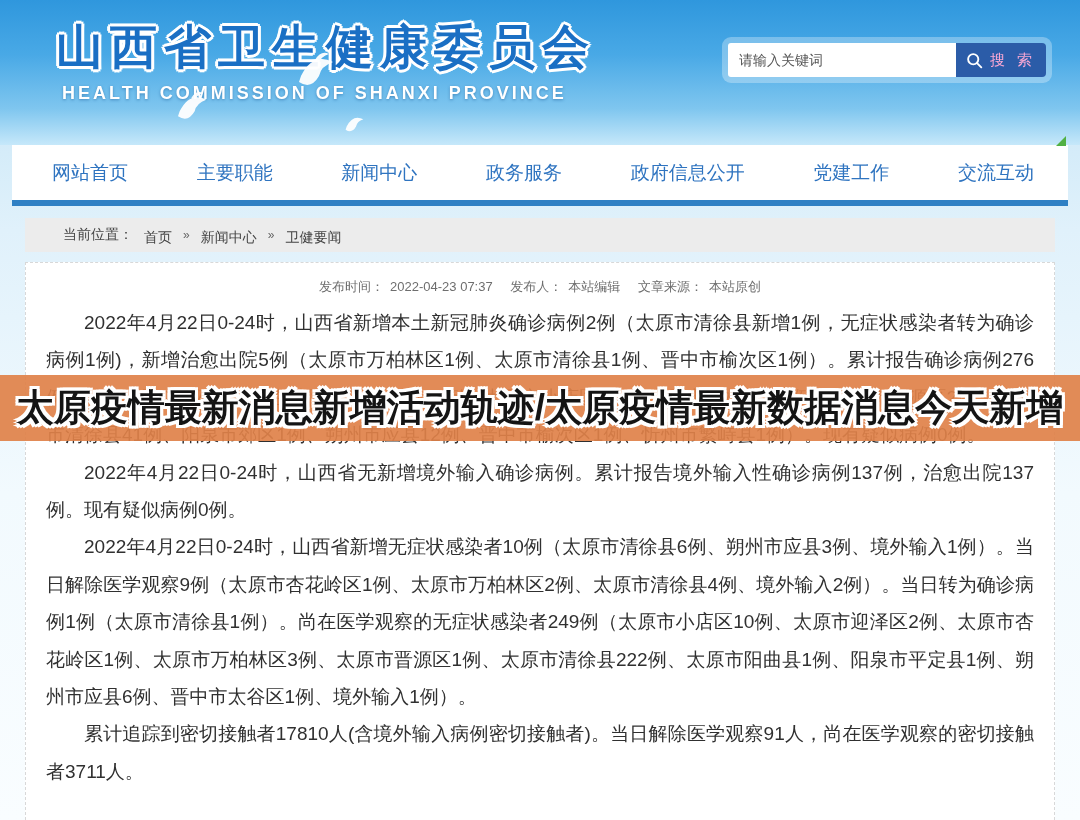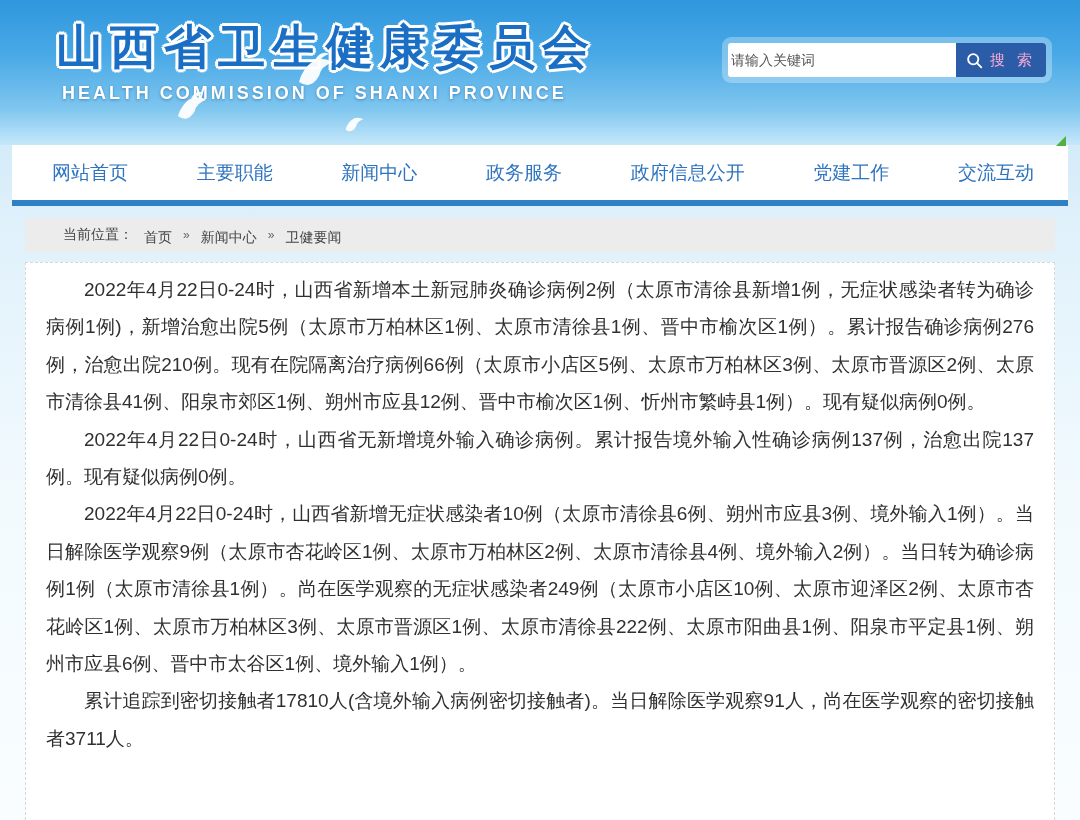--- a/index.html
+++ b/index.html
@@ -18,21 +18,21 @@
   .site-title { position:absolute; left:56px; top:16px; font-size:47px; font-weight:bold;
     color:#1a6fc4; letter-spacing:7px; white-space:nowrap;
     text-shadow:-2px -2px 0 #fff,2px -2px 0 #fff,-2px 2px 0 #fff,2px 2px 0 #fff,
                  0 -3px 0 #fff,0 3px 0 #fff,-3px 0 0 #fff,3px 0 0 #fff; }
   .site-subtitle { position:absolute; left:62px; top:83px; font-size:18px; font-weight:bold;
     color:#ffffff; letter-spacing:3px; white-space:nowrap;
     text-shadow:0 1px 3px rgba(25,90,150,.55); }
   .dove { position:absolute; opacity:.95; }
   .search-wrap { position:absolute; right:28px; top:37px; width:330px; height:46px;
     background:rgba(255,255,255,.30); border-radius:9px; padding:6px; display:flex; }
-  .search-input { flex:1; border:none; height:34px; padding:0 3px; font-size:14px;
+  .search-input { flex:1; border:none; height:34px; padding:0 11px; font-size:14px;
     color:#333; outline:none; border-radius:3px 0 0 3px; background:#fff; }
   .search-input::placeholder { color:#555; }
   .search-button { width:90px; height:34px; background:#2b5ca8; border:none; color:#f9a8d4;
     font-size:15px; letter-spacing:4px; display:flex; align-items:center; justify-content:center;
     gap:7px; border-radius:0 4px 4px 0; cursor:pointer; }
 
   
   .navbar { position:absolute; left:12px; top:145px; width:1056px; height:55px; background:#ffffff;
     display:flex; align-items:center; justify-content:space-between; padding:0 34px 0 40px; }
   .nav-item { font-size:19px; color:#2f74c0; text-decoration:none; white-space:nowrap; cursor:pointer; }
@@ -113,22 +113,28 @@
   <div class="breadcrumb">
     <span>当前位置：</span>
     <a>首页</a>
     <span class="crumb-sep">»</span>
     <a>新闻中心</a>
     <span class="crumb-sep">»</span>
     <a>卫健要闻</a>
   </div>
 
   <div class="article">
+    <div class="article-meta">
+      <span class="m-label">发布时间：</span><span class="m-val">2022-04-23 07:37</span>
+      <span class="m-label">发布人：</span><span class="m-val">本站编辑</span>
+      <span class="m-label">文章来源：</span><span class="m-val">本站原创</span>
+    </div>
     <div class="article-body">
       <p>2022年4月22日0-24时，山西省新增本土新冠肺炎确诊病例2例（太原市清徐县新增1例，无症状感染者转为确诊病例1例)，新增治愈出院5例（太原市万柏林区1例、太原市清徐县1例、晋中市榆次区1例）。累计报告确诊病例276例，治愈出院210例。现有在院隔离治疗病例66例（太原市小店区5例、太原市万柏林区3例、太原市晋源区2例、太原市清徐县41例、阳泉市郊区1例、朔州市应县12例、晋中市榆次区1例、忻州市繁峙县1例）。现有疑似病例0例。</p>
       <p>2022年4月22日0-24时，山西省无新增境外输入确诊病例。累计报告境外输入性确诊病例137例，治愈出院137例。现有疑似病例0例。</p>
       <p>2022年4月22日0-24时，山西省新增无症状感染者10例（太原市清徐县6例、朔州市应县3例、境外输入1例）。当日解除医学观察9例（太原市杏花岭区1例、太原市万柏林区2例、太原市清徐县4例、境外输入2例）。当日转为确诊病例1例（太原市清徐县1例）。尚在医学观察的无症状感染者249例（太原市小店区10例、太原市迎泽区2例、太原市杏花岭区1例、太原市万柏林区3例、太原市晋源区1例、太原市清徐县222例、太原市阳曲县1例、阳泉市平定县1例、朔州市应县6例、晋中市太谷区1例、境外输入1例）。</p>
       <p>累计追踪到密切接触者17810人(含境外输入病例密切接触者)。当日解除医学观察91人，尚在医学观察的密切接触者3711人。</p>
     </div>
   </div>
 
+  <div class="overlay-banner">太原疫情最新消息新增活动轨迹/太原疫情最新数据消息今天新增</div>
 
 </div>
 
 </body></html>

